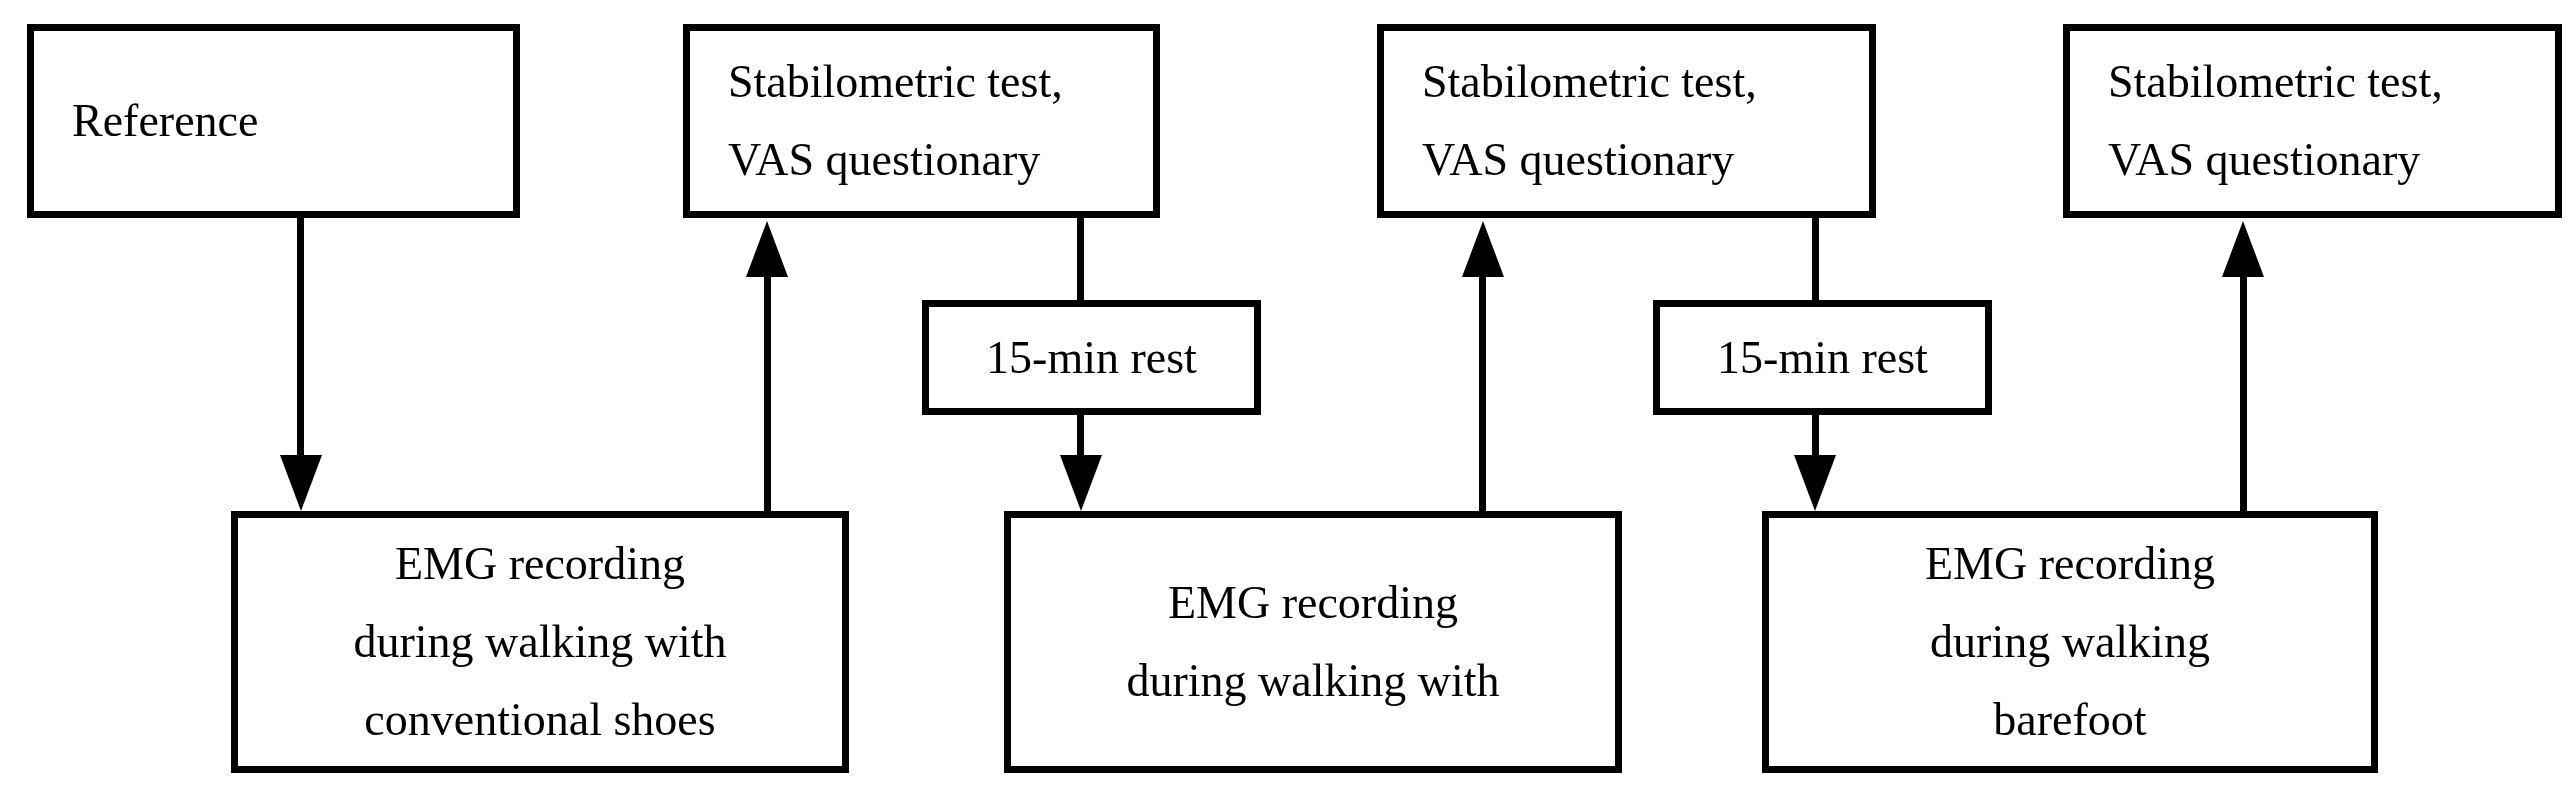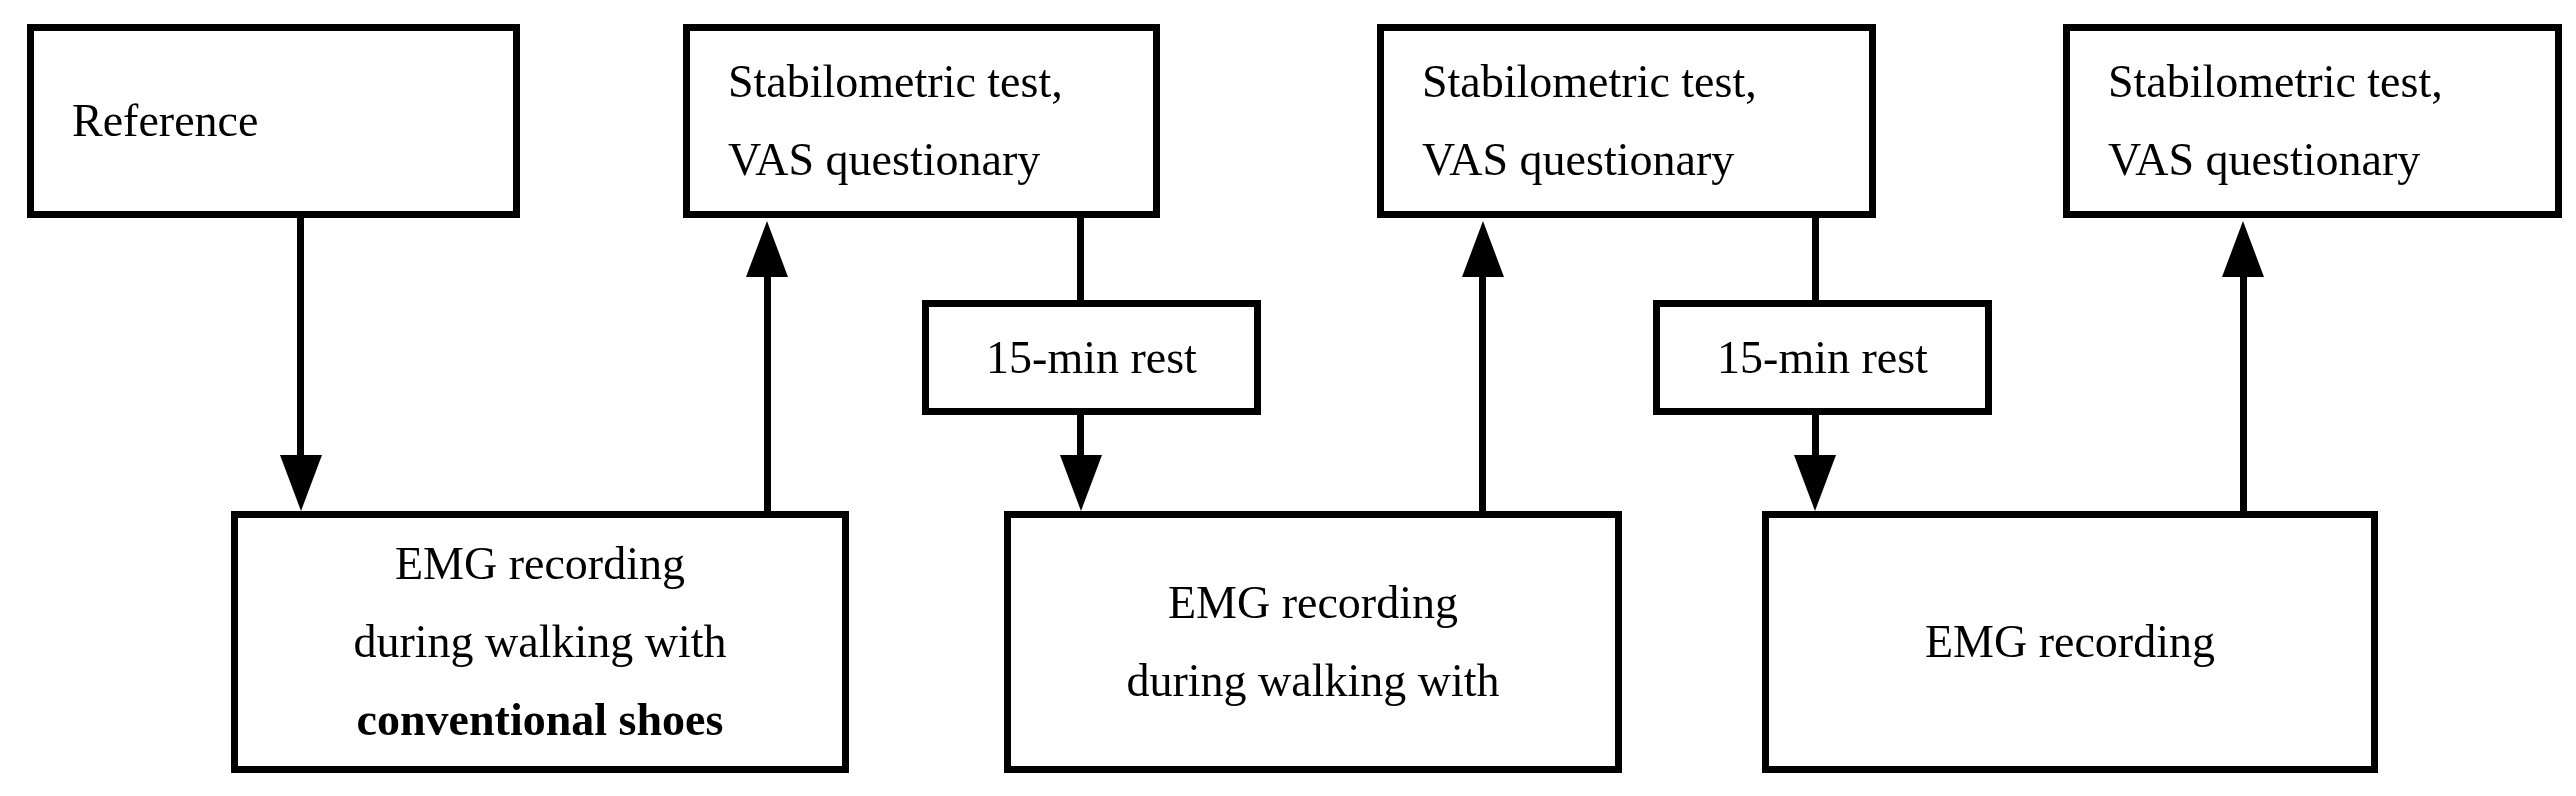--- a/index.html
+++ b/index.html
@@ -21,21 +21,21 @@
     flex-direction:column;
     justify-content:center;
   }
   .box .ln{
     font-size:46px;
     line-height:78px;
     white-space:nowrap;
   }
   .box.talign-left{align-items:flex-start;padding-left:38px;}
   .box.talign-center{align-items:center;text-align:center;}
-  .bold{font-weight:bold;}
+  .bold{font-weight:normal;}
   .vline{
     position:absolute;
     width:6.6px;
     background:#000000;
   }
   .head-down{
     position:absolute;
     width:0;height:0;
     border-left:21.4px solid transparent;
     border-right:21.4px solid transparent;
@@ -87,20 +87,22 @@
     <div class="ln bold">conventional shoes</div>
   </div>
 
   <div class="box talign-center" style="left:1004px;top:511px;width:618px;height:262px">
     <div class="ln">EMG recording</div>
     <div class="ln">during walking with</div>
   </div>
 
   <div class="box talign-center" style="left:1762px;top:511px;width:616px;height:262px">
     <div class="ln">EMG recording</div>
+    <div class="ln">during walking</div>
+    <div class="ln bold">barefoot</div>
   </div>
 
   <div class="vline" style="left:297px;top:214px;height:247px"></div>
   <div class="head-down" style="left:280px;top:455px"></div>
 
   <div class="vline" style="left:764px;top:273px;height:240px"></div>
   <div class="head-up" style="left:746px;top:221px"></div>
 
   <div class="vline" style="left:1077px;top:214px;height:89px"></div>
 

